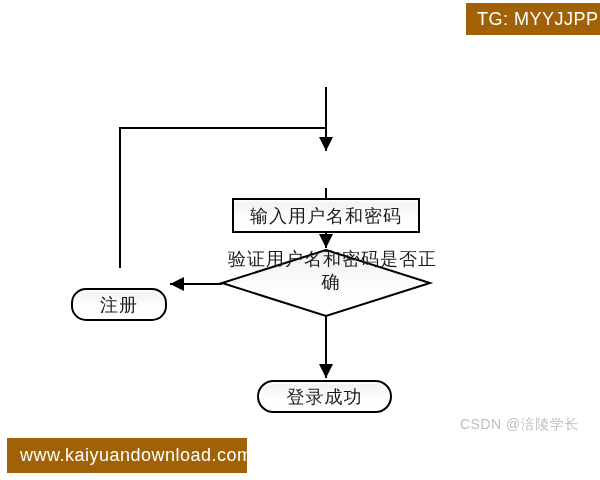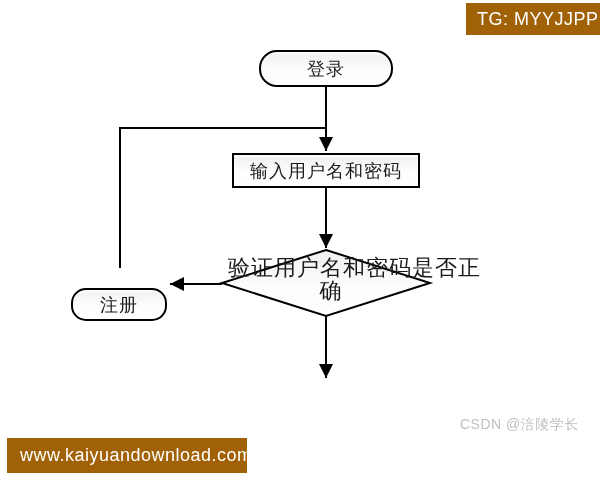--- a/index.html
+++ b/index.html
@@ -11,28 +11,28 @@
   #connectors{position:absolute;left:0;top:0;width:600px;height:480px;pointer-events:none;}
   .node{
     position:absolute;box-sizing:border-box;
     border:2px solid #000;
     background:linear-gradient(180deg,#eef0f1 0%,#fdfdfd 55%,#ffffff 100%);
     display:flex;align-items:center;justify-content:center;
     color:#1a1a1a;font-size:18px;letter-spacing:1px;
     box-shadow:inset 0 2px 2px rgba(255,255,255,0.9);
   }
   .terminator{border-radius:18px;}
-  .process{border-radius:0;}
+  .process{border-radius:0;margin-top:45px;}
   #node-login   {left:259px;top:50px; width:134px;height:37px;}
   #node-input   {left:232px;top:153px;width:188px;height:35px;}
   #node-register{left:71px; top:268px;width:96px; height:33px;border-radius:15px;margin-top:20px;}
   #node-success {left:257px;top:380px;width:135px;height:33px;}
   #verify-label{
-    position:absolute;left:228px;top:256px;width:206px;
-    text-align:center;color:#1a1a1a;font-size:22px;letter-spacing:1px;line-height:23px;
+    position:absolute;left:228px;top:248px;width:206px;
+    text-align:center;color:#1a1a1a;font-size:18px;letter-spacing:1px;line-height:23px;
   }
   #verify-label div{white-space:nowrap;}
   .dark-tag{
     position:absolute;background:#a16207;color:#ffffff;
     display:flex;align-items:center;font-size:18px;letter-spacing:0.5px;
   }
   #tg-badge{right:0;top:3px;width:134px;height:32px;padding-left:11px;box-sizing:border-box;}
   #site-bar{left:7px;top:438px;width:240px;height:35px;padding-left:13px;box-sizing:border-box;}
   #csdn-watermark{
     position:absolute;left:460px;top:416px;
@@ -62,37 +62,37 @@
 
     <path d="M326,188 L326,248" stroke="#000" stroke-width="2" fill="none" marker-end="url(#arrow)"></path>
 
     <path d="M222,284 L170,284" stroke="#000" stroke-width="2" fill="none" marker-end="url(#arrow)"></path>
 
     <path d="M326,316 L326,378" stroke="#000" stroke-width="2" fill="none" marker-end="url(#arrow)"></path>
 
     <polygon points="326,250 430,283 326,316 222,283" fill="url(#diamondFill)" stroke="#000" stroke-width="2"></polygon>
   </svg>
 
-  <div id="node-login" class="node terminator">
-    <span>登录</span>
-  </div>
 
   <div id="node-input" class="node process">
     <span>输入用户名和密码</span>
   </div>
 
   <div id="verify-label">
     <div>验证用户名和密码是否正</div>
     <div>确</div>
   </div>
 
   <div id="node-register" class="node terminator">
     <span>注册</span>
   </div>
 
+  <div id="node-success" class="node terminator">
+    <span>登录成功</span>
+  </div>
 
   <div id="tg-badge" class="dark-tag">
     <span>TG: MYYJJPP</span>
   </div>
 
   <div id="site-bar" class="dark-tag">
     <span>www.kaiyuandownload.com</span>
   </div>
 
   <div id="csdn-watermark">CSDN @涪陵学长</div>

